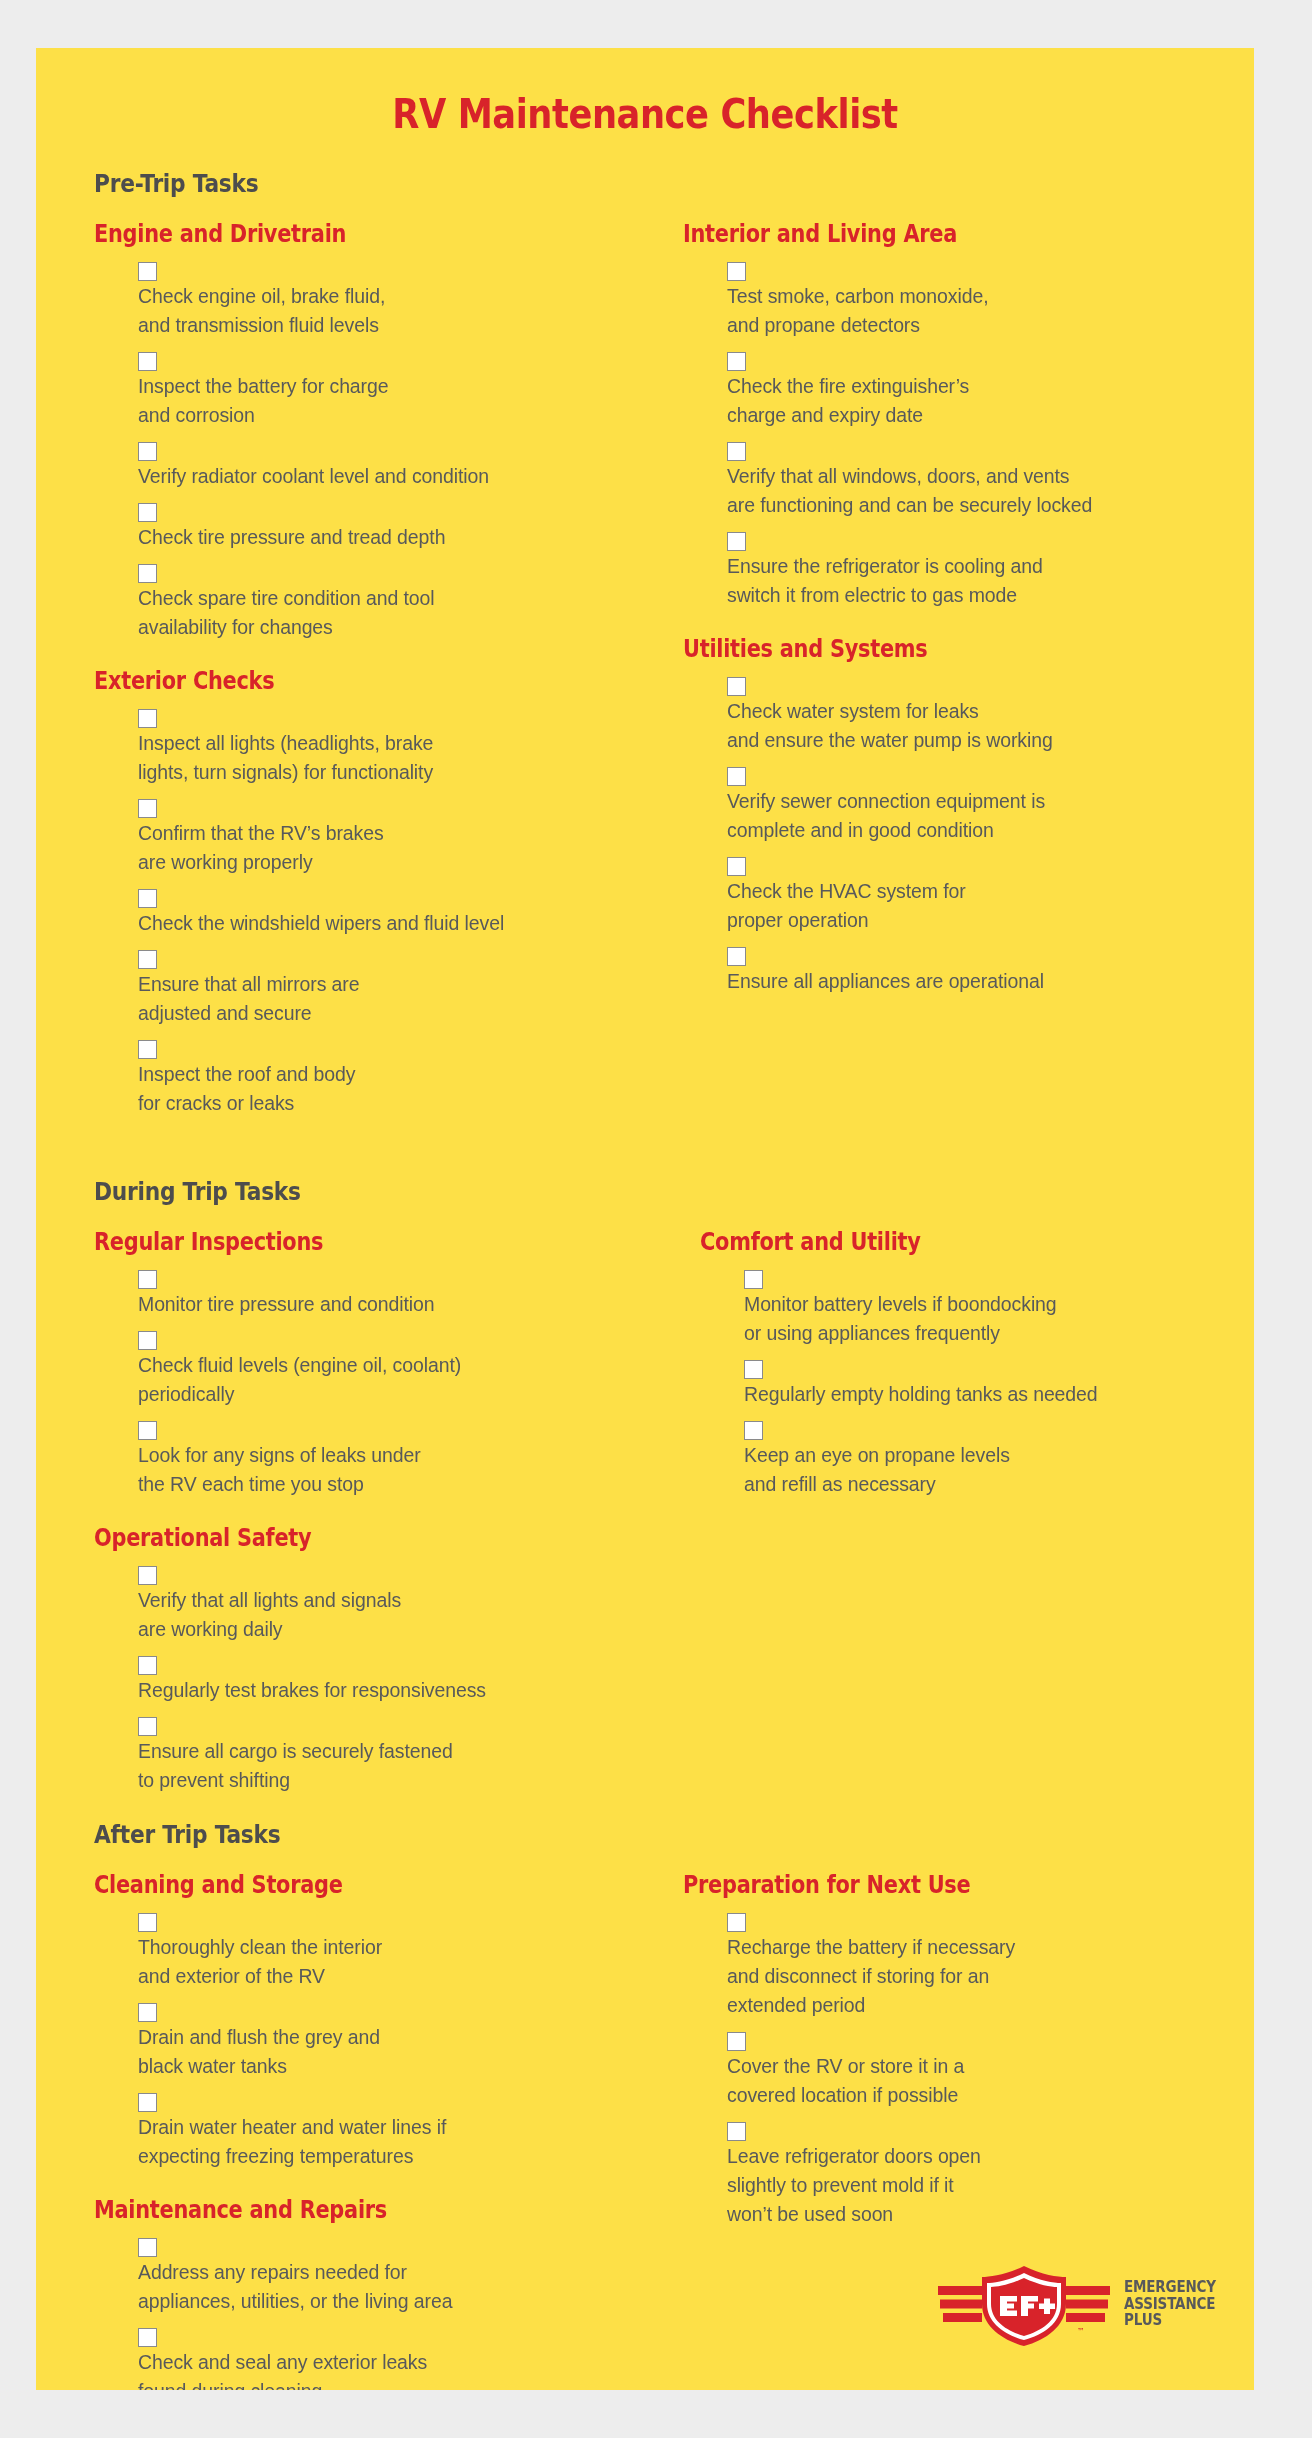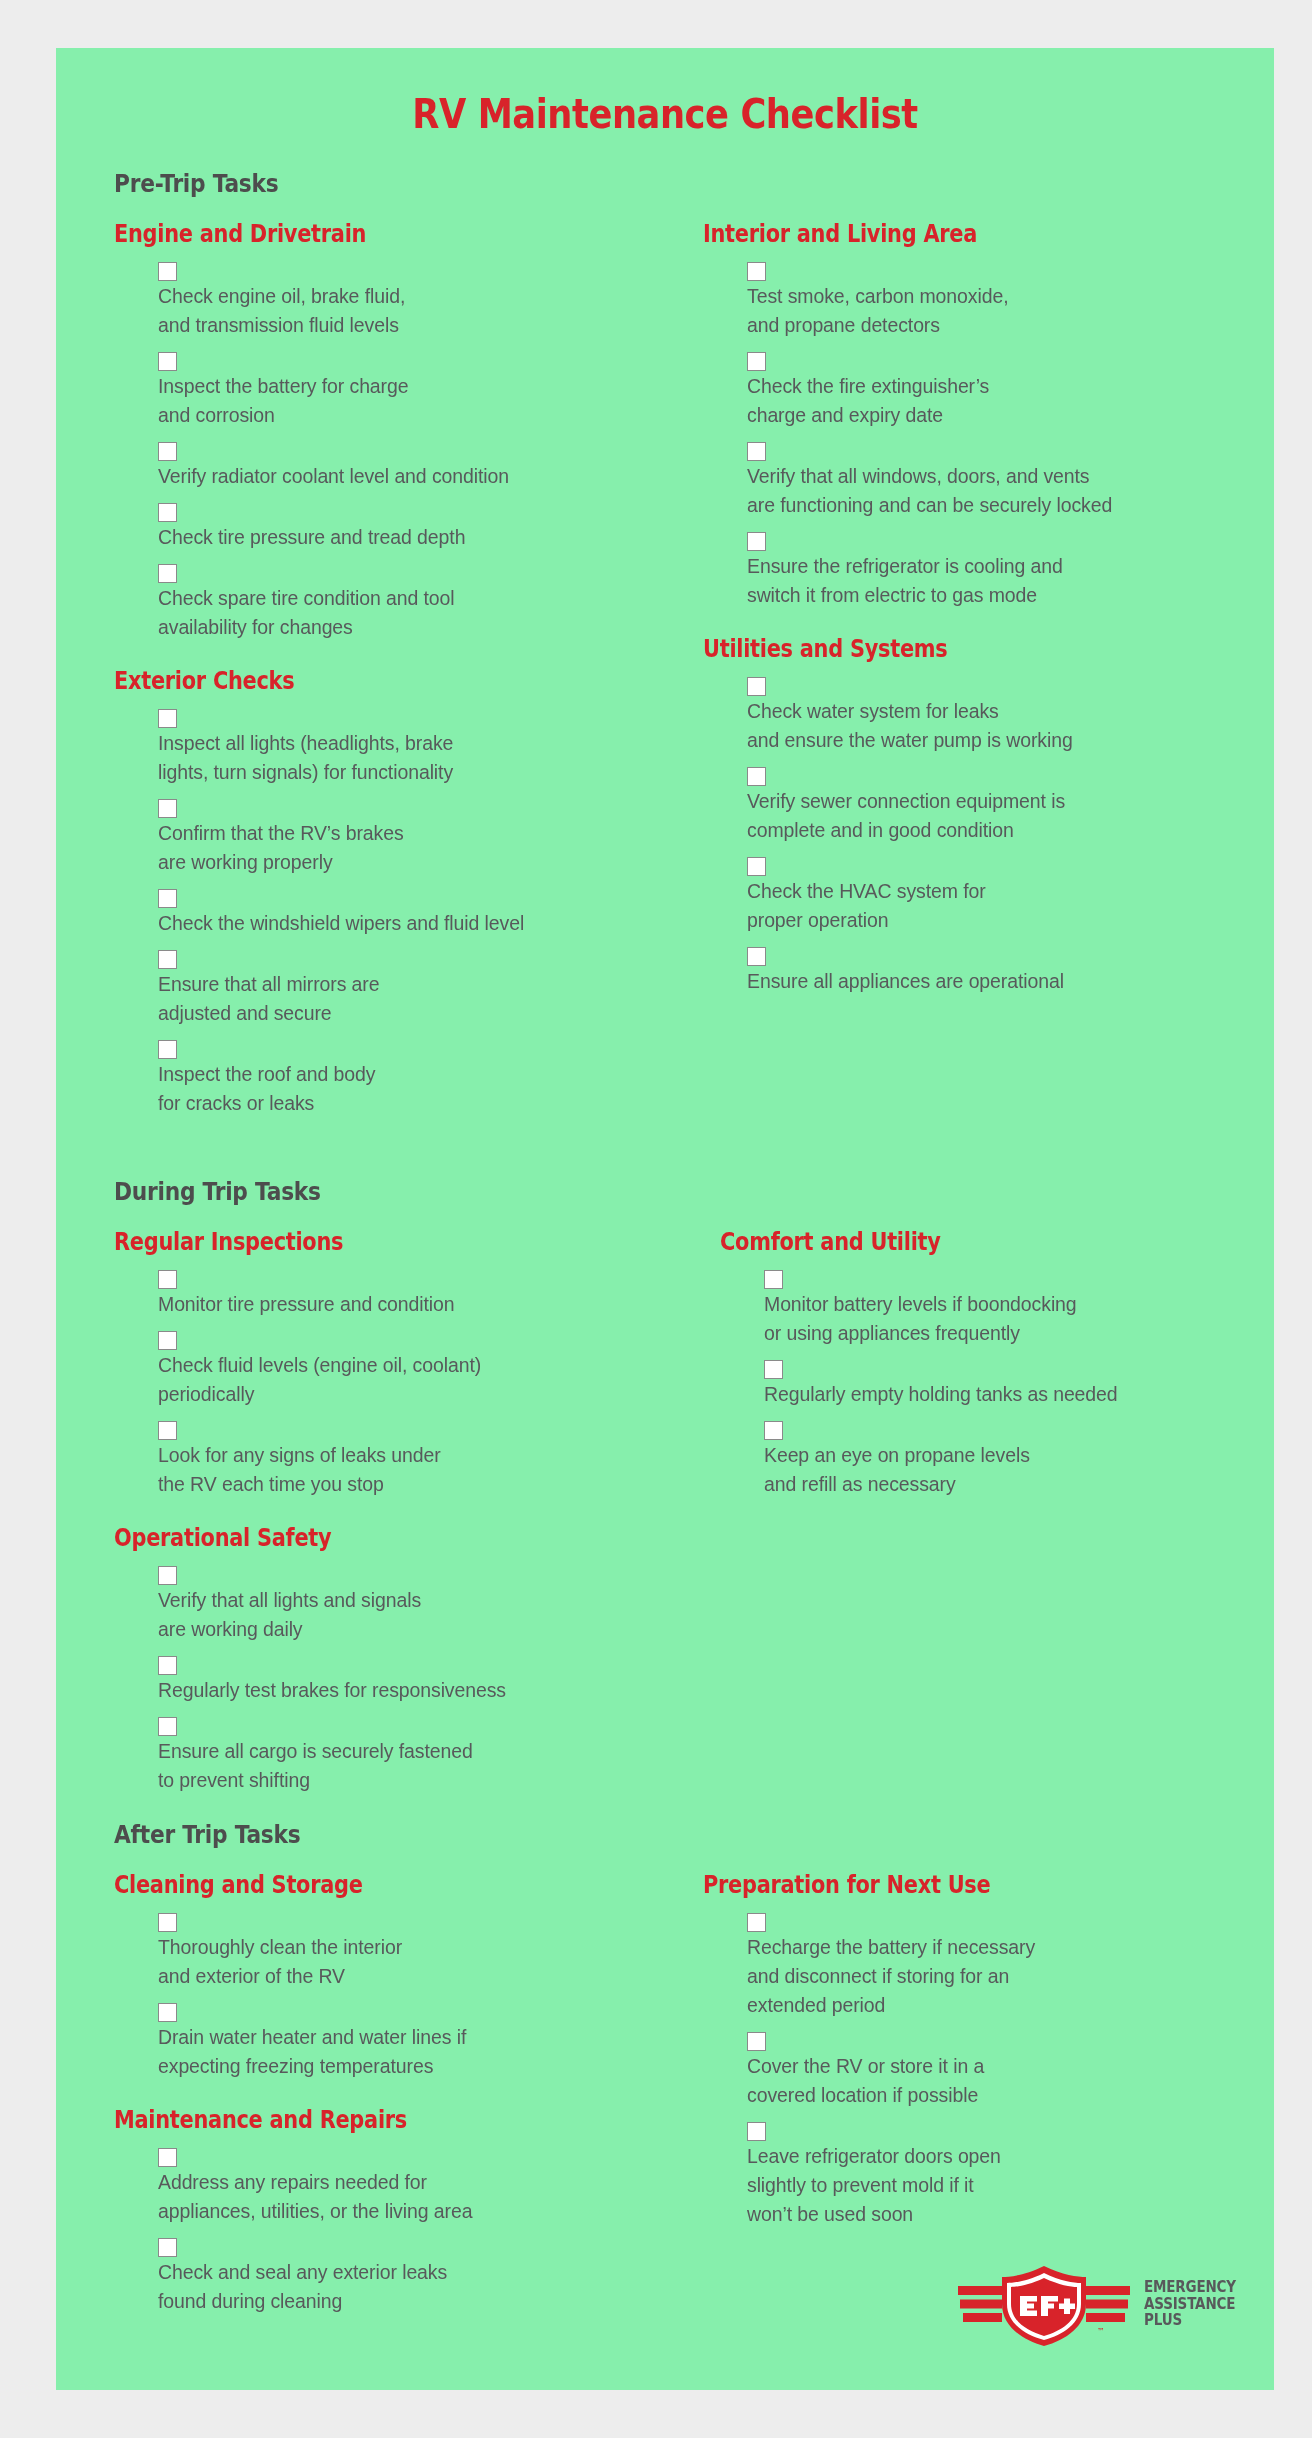--- a/index.html
+++ b/index.html
@@ -4,25 +4,25 @@
 <style>
   * { box-sizing: border-box; margin: 0; padding: 0; }
   html, body {
     width: 1312px;
     height: 2438px;
     background: #ededed;
     font-family: "Liberation Sans", sans-serif;
   }
   .page {
     position: absolute;
-    left: 56px;
+    left: 36px;
     top: 48px;
     width: 1218px;
     height: 2342px;
-    background: #86efac;
+    background: #fde047;
     overflow: hidden;
   }
   .doc-title {
     text-align: center;
     color: #d8232a;
     font-family: "DejaVu Sans", sans-serif;
     font-weight: bold;
     font-size: 41px;
     letter-spacing: -0.5px;
     margin-top: 42px;
@@ -303,20 +303,25 @@
         <h2 class="phase-title" style="margin-bottom: 22px;">After Trip Tasks</h2>
         <div class="columns">
           <div class="col left">
             <div class="group" style="margin-bottom: 26px;">
               <div class="group-title">Cleaning and Storage</div>
               <ul class="tasks">
                 <li>
                   <span class="checkbox"></span>
                   <span class="task-text">Thoroughly clean the interior
 and exterior of the RV</span>
+                </li>
+                <li>
+                  <span class="checkbox"></span>
+                  <span class="task-text">Drain and flush the grey and
+black water tanks</span>
                 </li>
                 <li>
                   <span class="checkbox"></span>
                   <span class="task-text">Drain water heater and water lines if
 expecting freezing temperatures</span>
                 </li>
               </ul>
             </div>
             <div class="group" style="margin-bottom: 26px;">
               <div class="group-title">Maintenance and Repairs</div>

